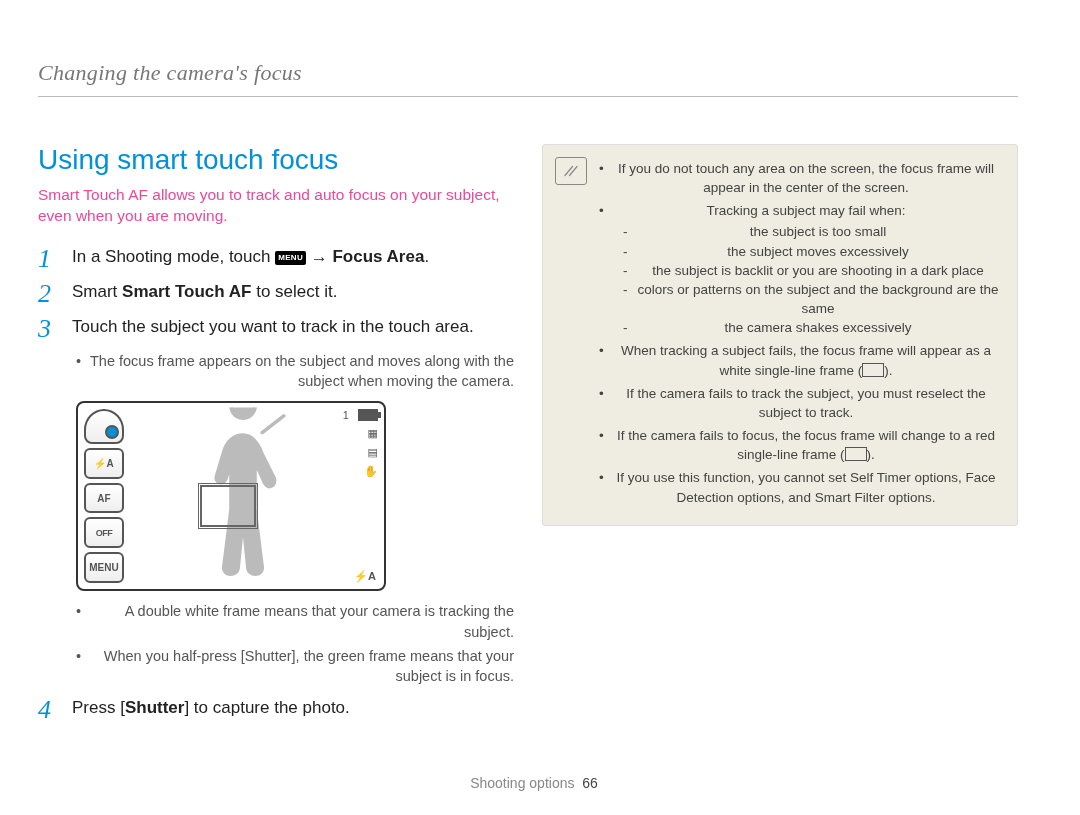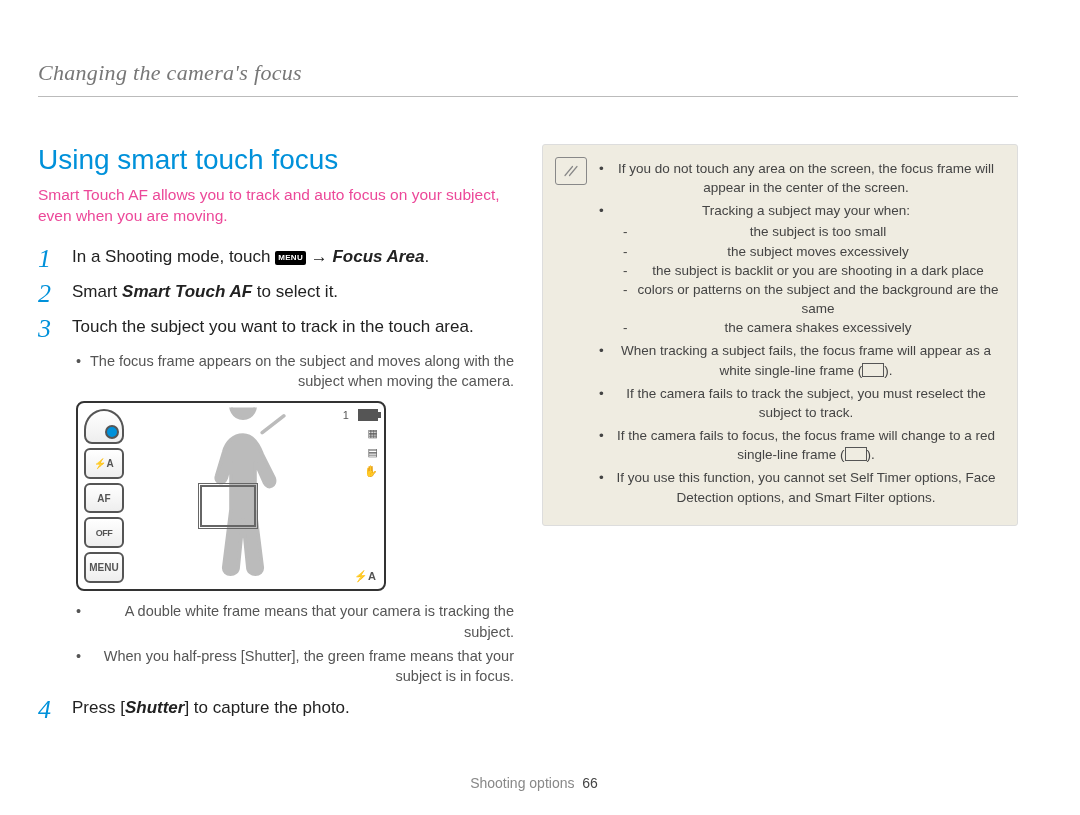--- a/index.html
+++ b/index.html
@@ -69,21 +69,20 @@
     font-weight: 400;
   }
   .step-body {
     font-size: 17px;
     line-height: 1.4;
     color: #222;
     font-weight: 300;
   }
   .step-body b {
     font-weight: 600;
-    font-style: italic;
   }
   .sub-bullets {
     margin: 6px 0 10px 38px;
     font-size: 14.5px;
     color: #555;
     line-height: 1.4;
     font-weight: 300;
   }
   .sub-bullets .bi {
     display: flex;
@@ -354,21 +353,21 @@
     <div class="col">
       <div class="notebox">
         <div class="note-icon">
           <svg viewBox="0 0 24 24">
               <path d="M4 18 L14 6 M10 18 L20 6" stroke-linecap="round"></path>
             </svg>
         </div>
         <ul>
           <li>If you do not touch any area on the screen, the focus frame will appear in the center of the screen.</li>
           <li>
-            <span>Tracking a subject may your when:</span>
+            <span>Tracking a subject may fail when:</span>
             <ul class="sub">
               <li>the subject is too small</li>
               <li>the subject moves excessively</li>
               <li>the subject is backlit or you are shooting in a dark place</li>
               <li>colors or patterns on the subject and the background are the same</li>
               <li>the camera shakes excessively</li>
             </ul>
           </li>
           <li>
             <span>When tracking a subject fails, the focus frame will appear as a white single-line frame (</span><span class="frame-icon"></span><span>).</span>

